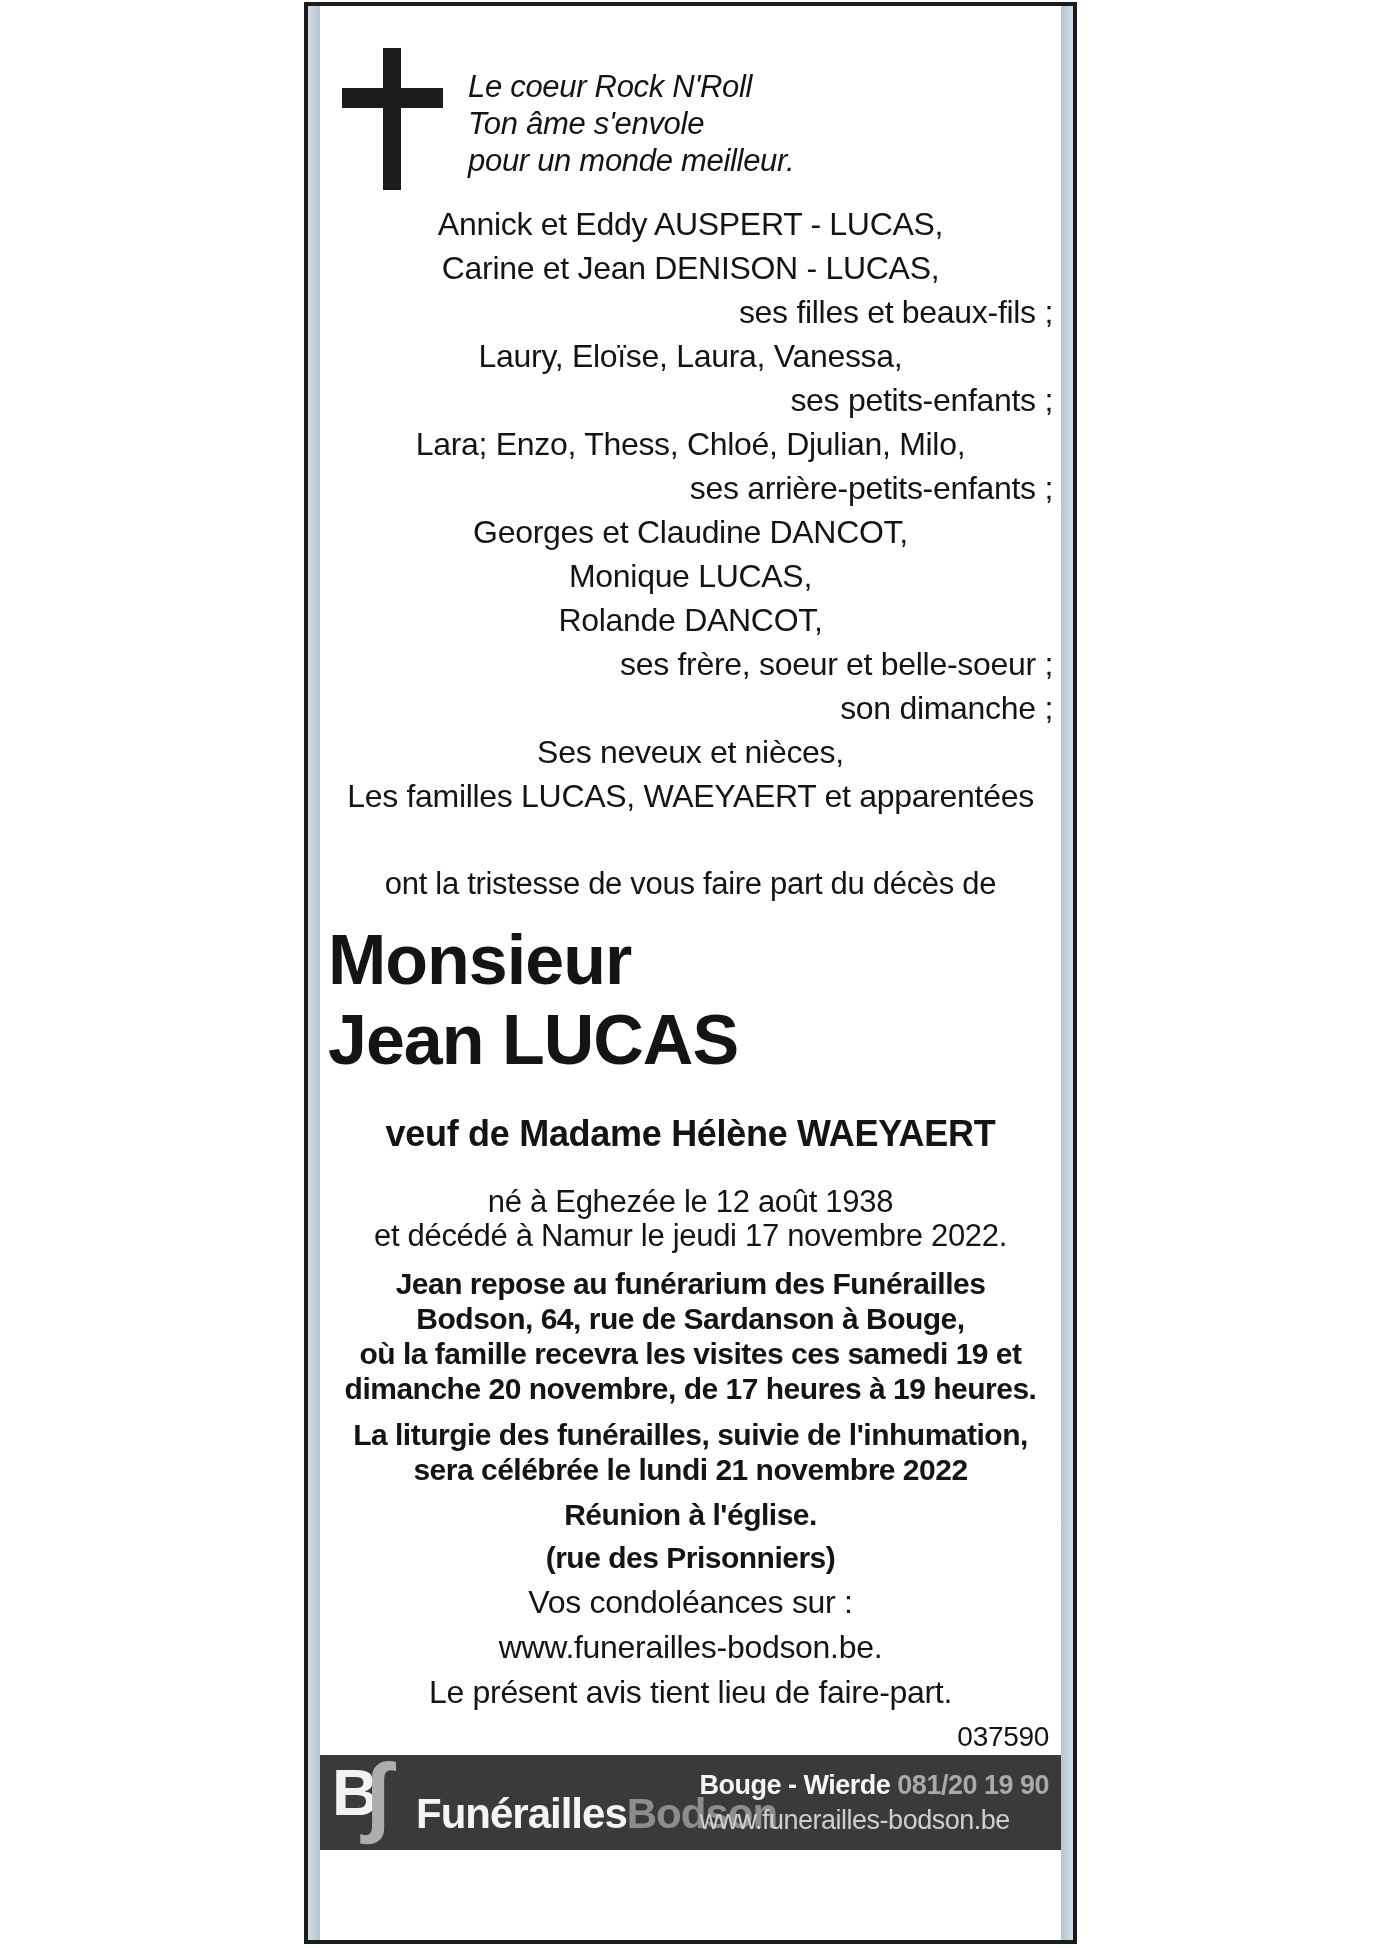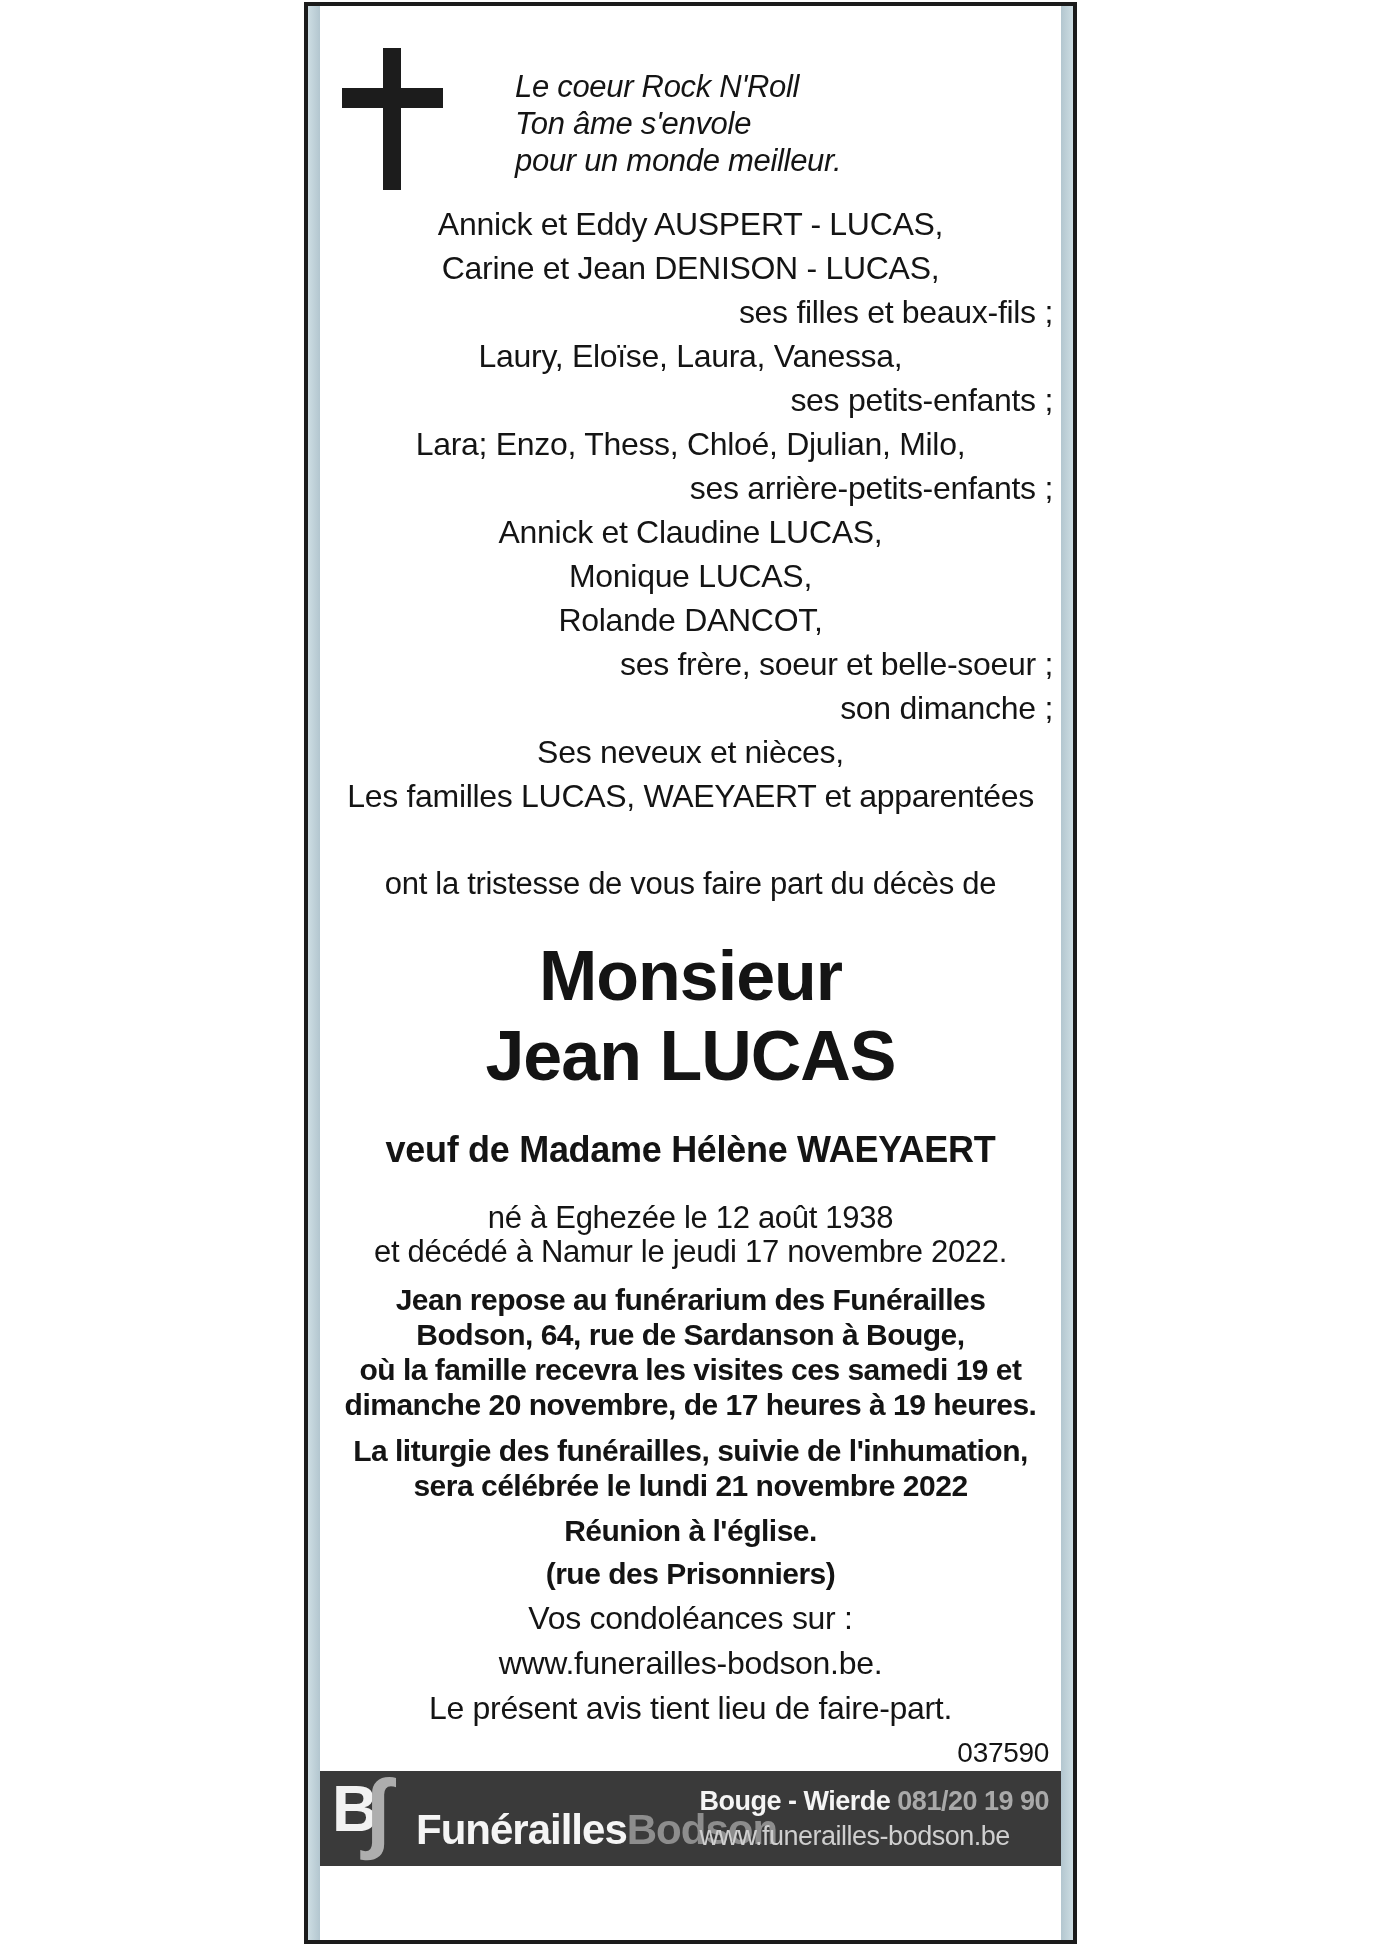--- a/index.html
+++ b/index.html
@@ -31,34 +31,34 @@
   }
   .line { white-space: nowrap; }
 
   
   .header { position: relative; height: 196px; }
   .cross { position: absolute; left: 14px; top: 42px; width: 101px; height: 142px; }
   .cross .bar-v { position: absolute; left: 41px; top: 0; width: 18px; height: 142px; background: #1c1c1c; }
   .cross .bar-h { position: absolute; left: 0; top: 40px; width: 101px; height: 20px; background: #1c1c1c; }
   .epitaph {
     position: absolute; left: 140px; top: 62px;
-    font-style: italic; font-size: 31px; line-height: 37px; margin-left: 47px;
+    font-style: italic; font-size: 31px; line-height: 37px;
   }
 
   
   .family-line { font-size: 32px; line-height: 44px; }
   .al { text-align: center; }
   .ar { text-align: right; }
 
   .intro { margin-top: 44px; font-size: 31px; line-height: 44px; text-align: center; }
 
   .main-title {
-    margin-top: 30px;
+    margin-top: 14px;
     font-size: 70px; line-height: 80px; font-weight: bold;
-    text-align: center; letter-spacing: -1px;
+    letter-spacing: -1px;
   }
   .subtitle {
     margin-top: 32px;
     font-size: 36px; line-height: 44px; font-weight: bold;
     text-align: center;
   }
   .birth { margin-top: 29px; font-size: 31px; line-height: 34px; text-align: center; }
 
   .bold-block { font-weight: bold; font-size: 30px; line-height: 35px; text-align: center; letter-spacing: -0.5px; }
   .funeral-home { margin-top: 13px; }
@@ -124,21 +124,21 @@
     </div>
 
     <div>
       <div class="family-line al line">Annick et Eddy AUSPERT - LUCAS,</div>
       <div class="family-line al line">Carine et Jean DENISON - LUCAS,</div>
       <div class="family-line ar line">ses filles et beaux-fils ;</div>
       <div class="family-line al line">Laury, Eloïse, Laura, Vanessa,</div>
       <div class="family-line ar line">ses petits-enfants ;</div>
       <div class="family-line al line">Lara; Enzo, Thess, Chloé, Djulian, Milo,</div>
       <div class="family-line ar line">ses arrière-petits-enfants ;</div>
-      <div class="family-line al line">Annick et Claudine LUCAS,</div>
+      <div class="family-line al line">Georges et Claudine DANCOT,</div>
       <div class="family-line al line">Monique LUCAS,</div>
       <div class="family-line al line">Rolande DANCOT,</div>
       <div class="family-line ar line">ses frère, soeur et belle-soeur ;</div>
       <div class="family-line ar line">son dimanche ;</div>
       <div class="family-line al line">Ses neveux et nièces,</div>
       <div class="family-line al line">Les familles LUCAS, WAEYAERT et apparentées</div>
     </div>
 
     <div class="intro line">ont la tristesse de vous faire part du décès de</div>
 

